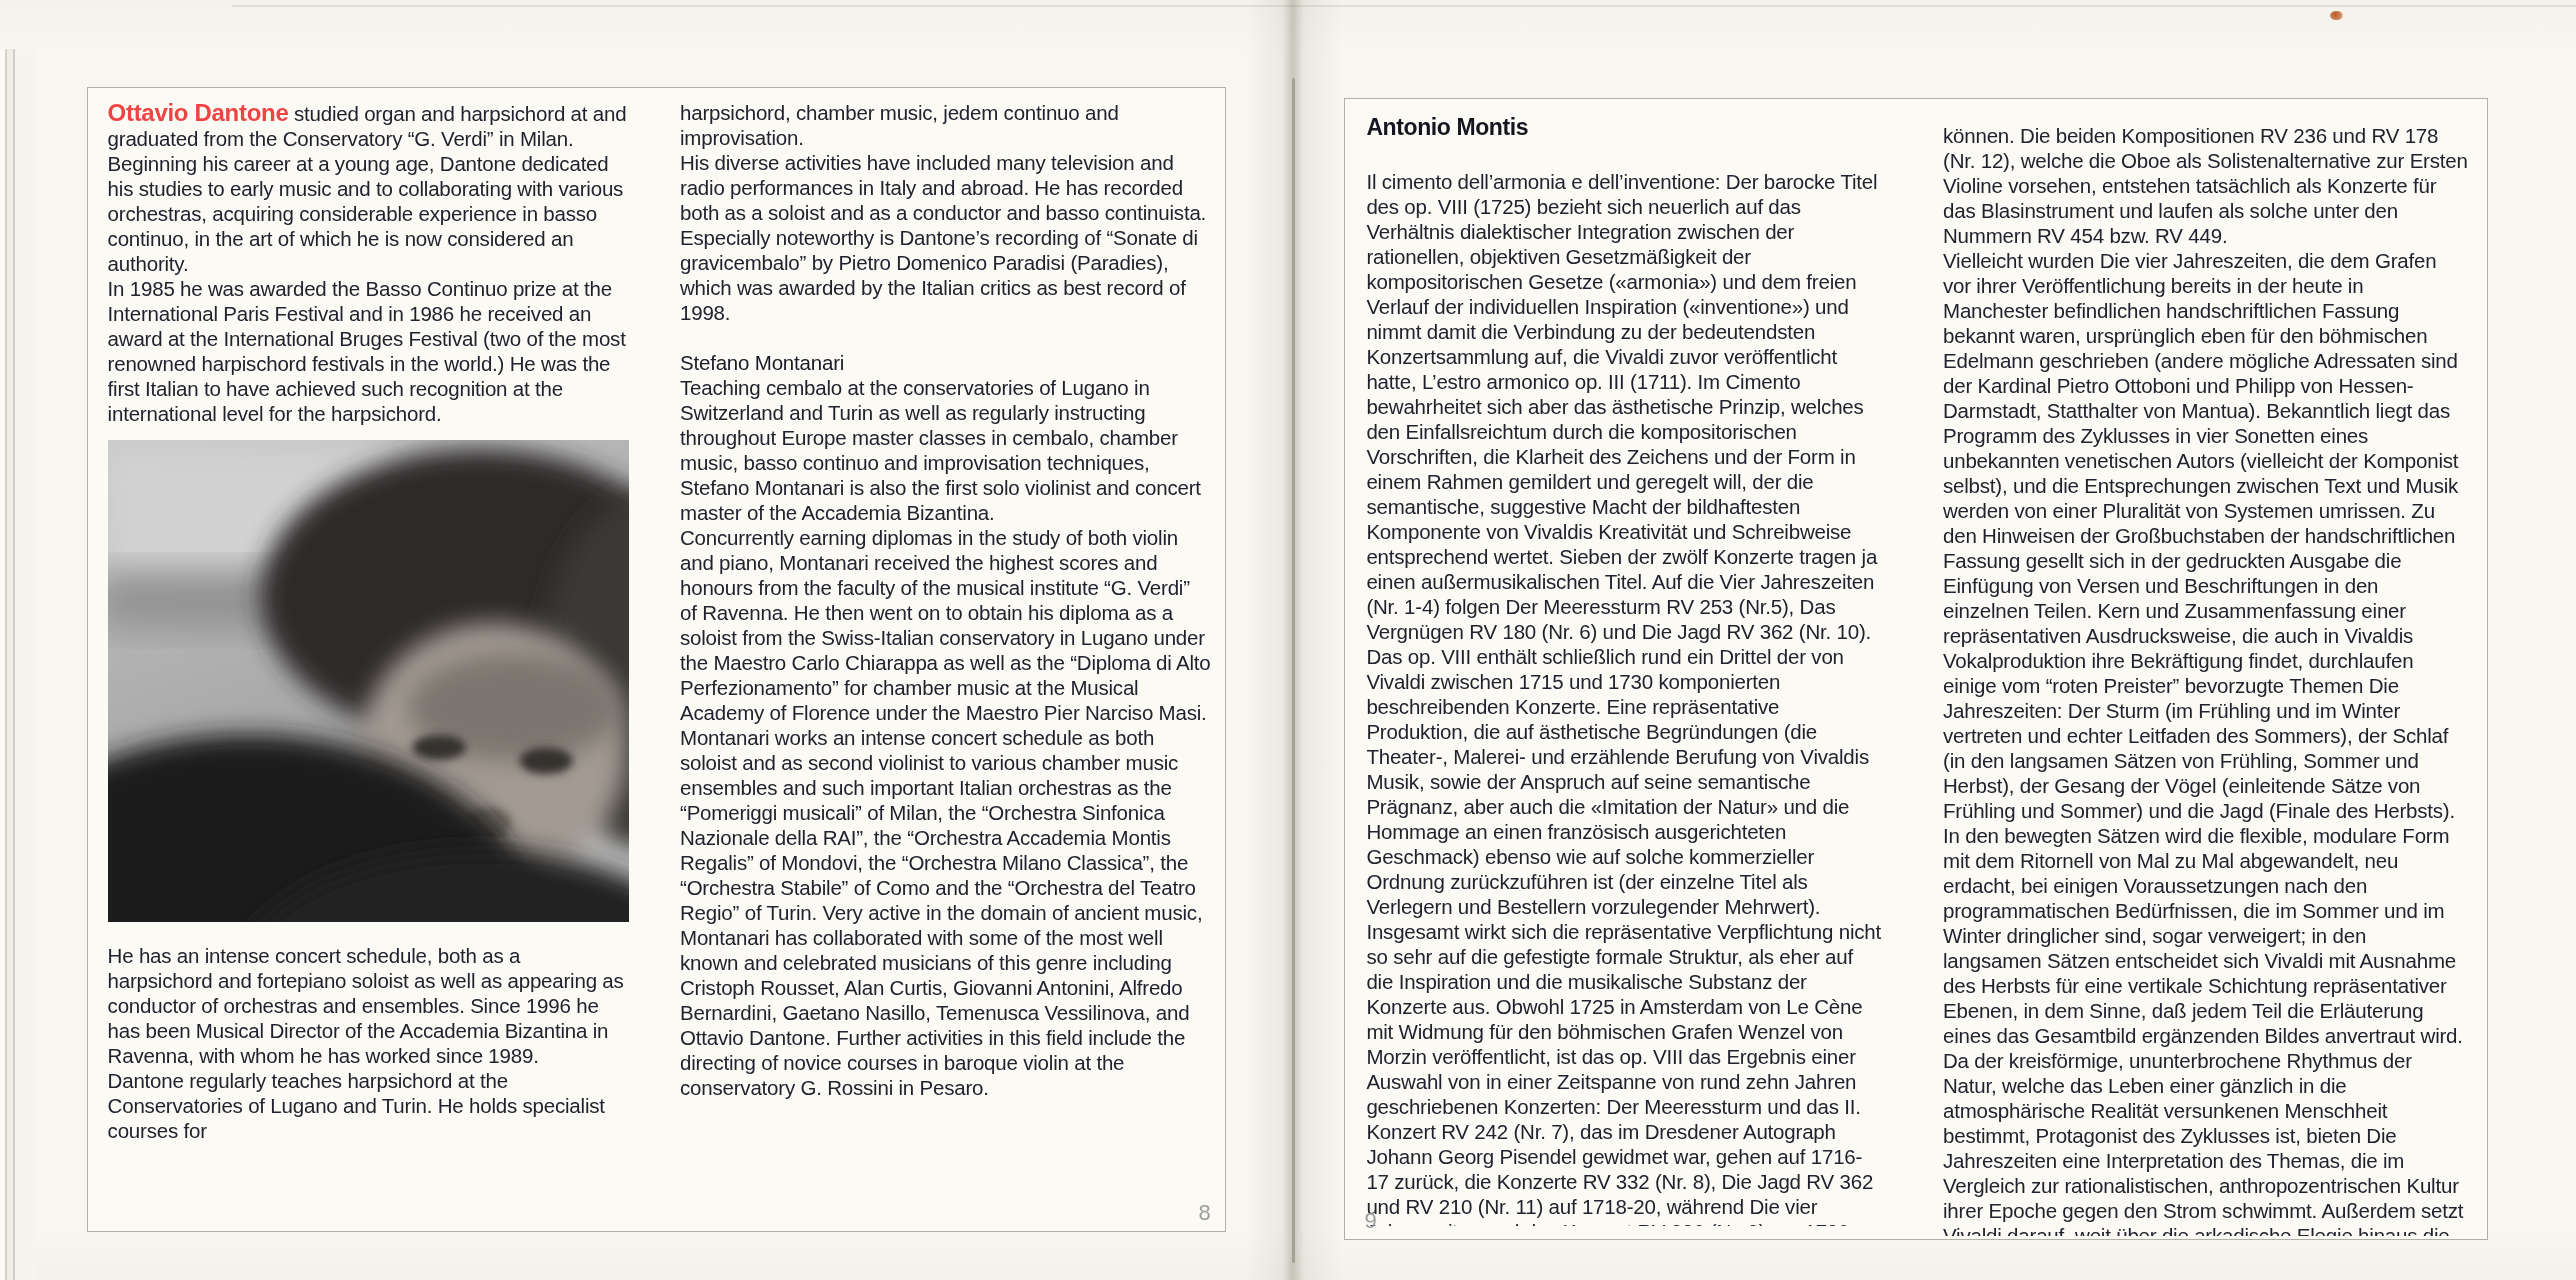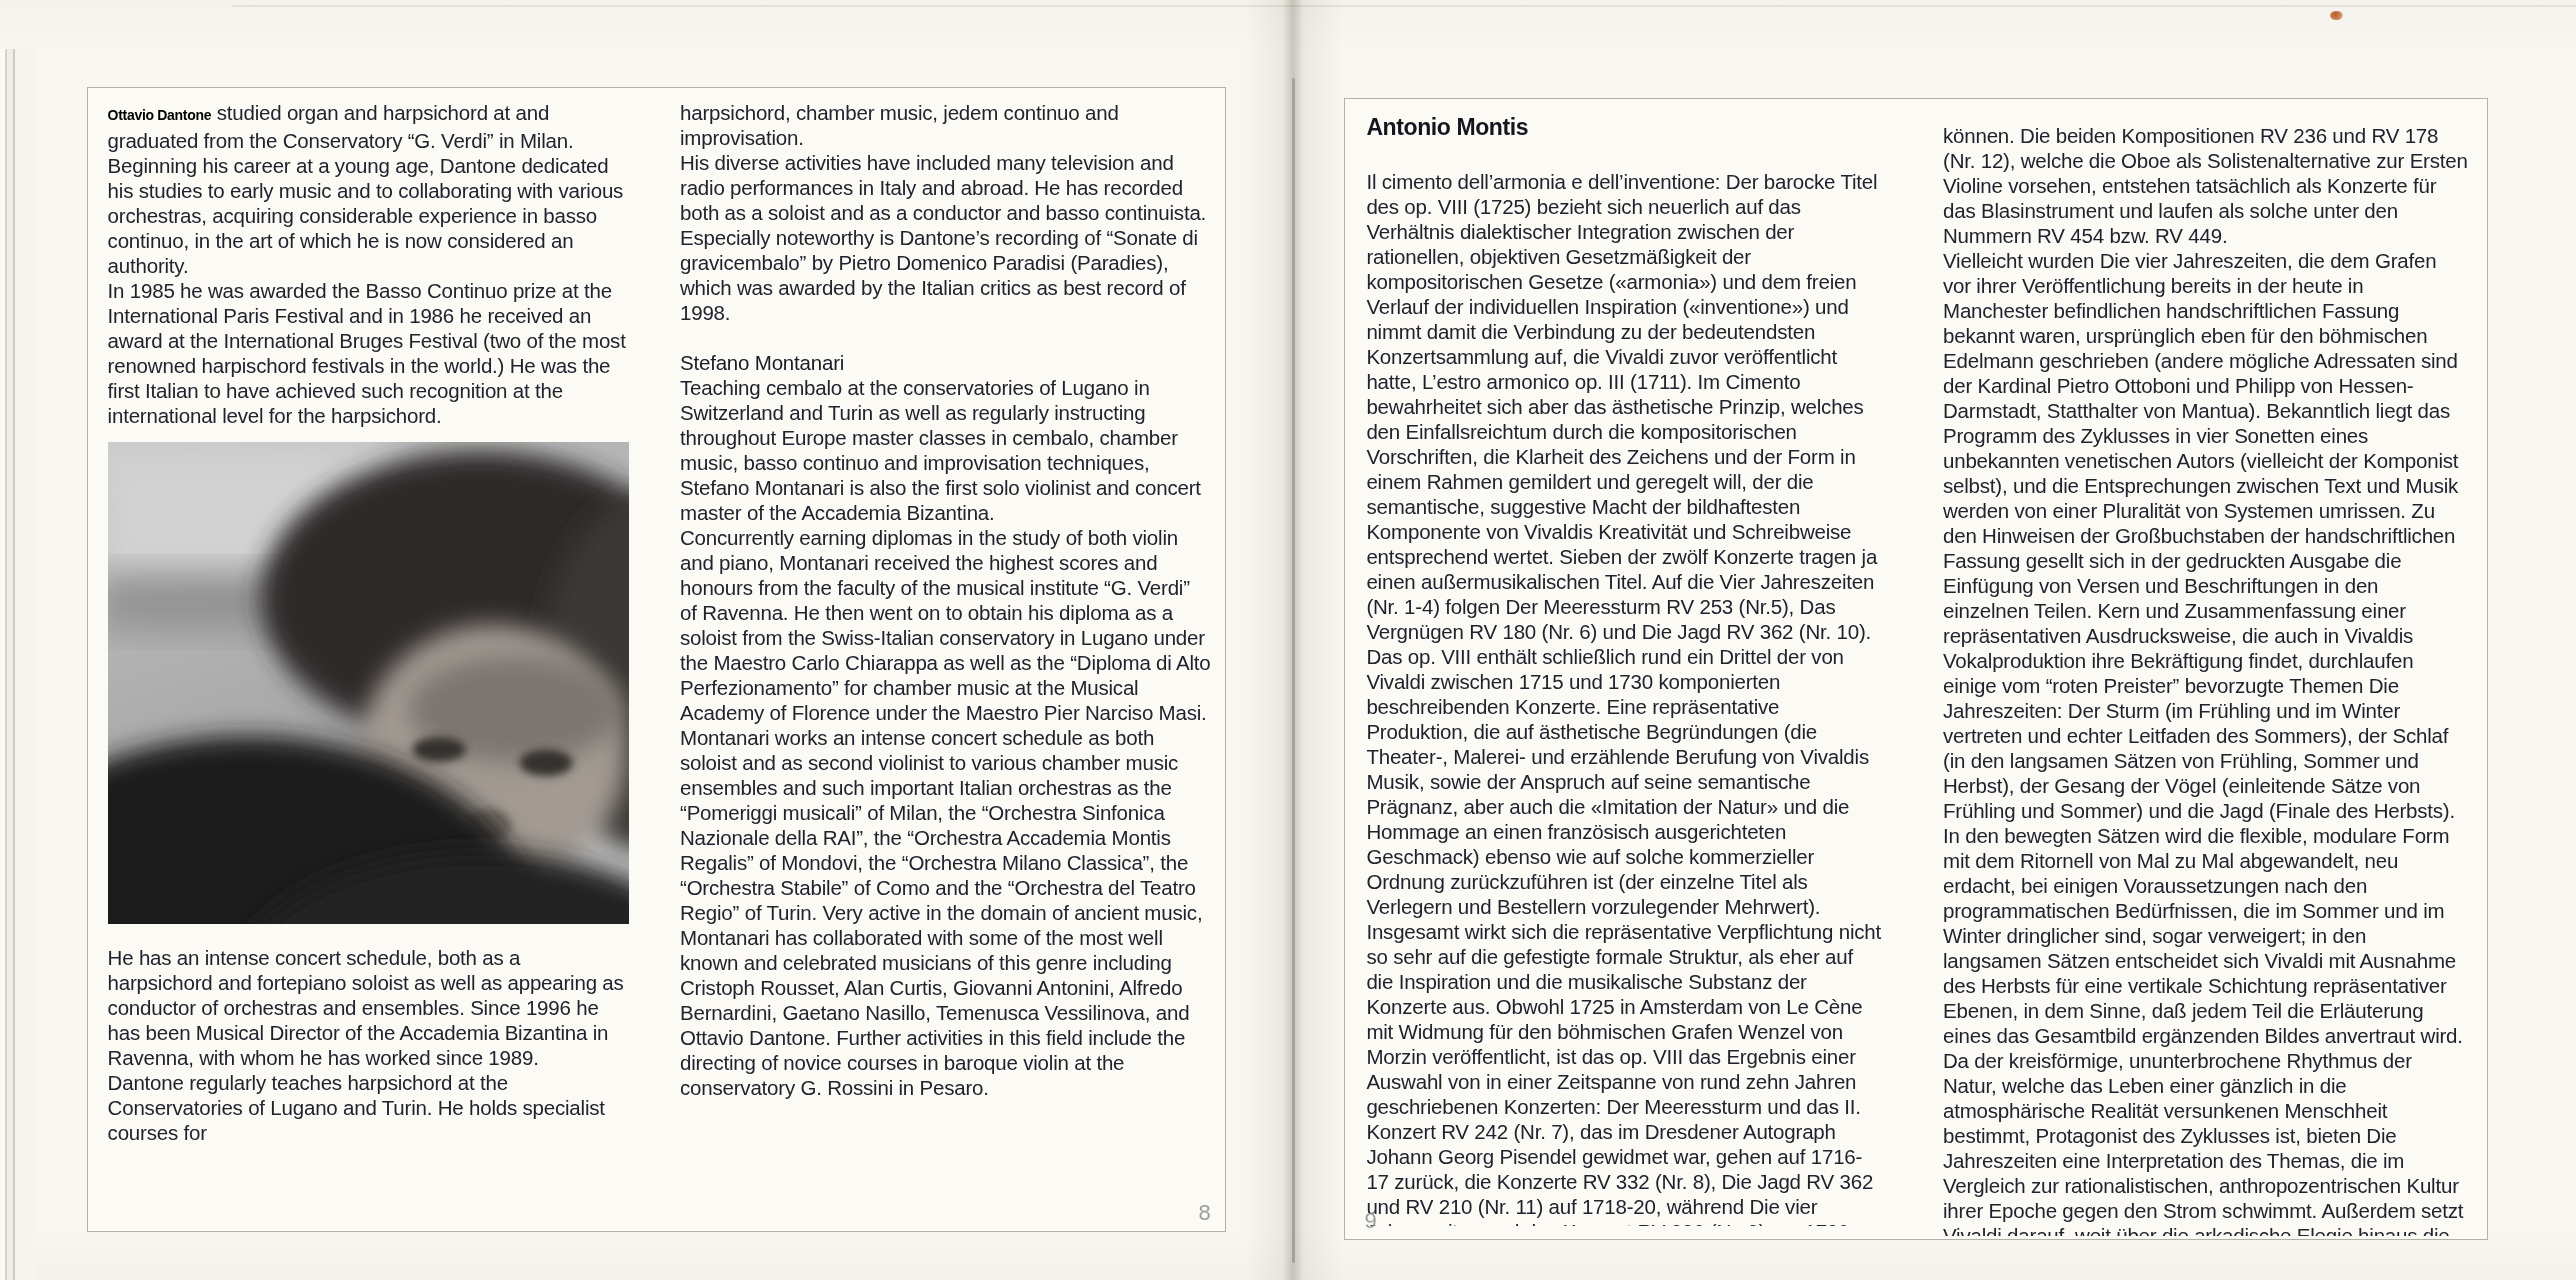--- a/index.html
+++ b/index.html
@@ -22,21 +22,21 @@
     background:radial-gradient(circle at 40% 40%,#b85a2c 0%,#cf8a5c 60%,rgba(207,138,92,0) 100%);}
   .pagebox{position:absolute;border:0.9px solid #b2b0a8;background:#fbfaf5;}
   #left-page{left:87px;top:87px;width:1137px;height:1143px;}
   #right-page{left:1344px;top:98px;width:1142px;height:1140px;}
   .col{position:absolute;top:0;bottom:0;overflow:hidden;}
   .col p{margin:0;font-size:20.5px;line-height:25px;letter-spacing:-0.2px;}
   #lp-col1{left:19.6px;width:521px;top:11.6px;height:1119px;}
   #lp-col2{left:592px;width:531px;top:11.6px;height:1119px;}
   #rp-col1{left:21.4px;width:518px;top:14.3px;height:1113px;}
   #rp-col2{left:598px;width:526px;top:24px;height:1113px;}
-  .lead{font-weight:bold;font-size:14px;letter-spacing:-0.3px;color:#000000;}
+  .lead{font-weight:bold;font-size:24px;letter-spacing:-0.3px;color:#ef4444;}
   .subhead{font-weight:normal;font-size:21.4px;line-height:25px;letter-spacing:-0.3px;color:#1b1b28;margin:25px 0 0 0 !important;}
   .heading p{margin:0;font-weight:bold;font-size:23px;line-height:28.5px;letter-spacing:-0.4px;color:#15151f;}
   .heading{margin-bottom:27px;}
   .photo{
     position:relative;width:558px;height:482px;margin:14.3px 0 21.4px -11.6px;
     background:#9a9a9a;overflow:hidden;
   }
   .pagenum{position:absolute;font-size:22px;color:#9e9d9d;}
   #pagenum-8{right:14.3px;bottom:5.3px;}
   #pagenum-9{left:19.6px;bottom:5.3px;}

